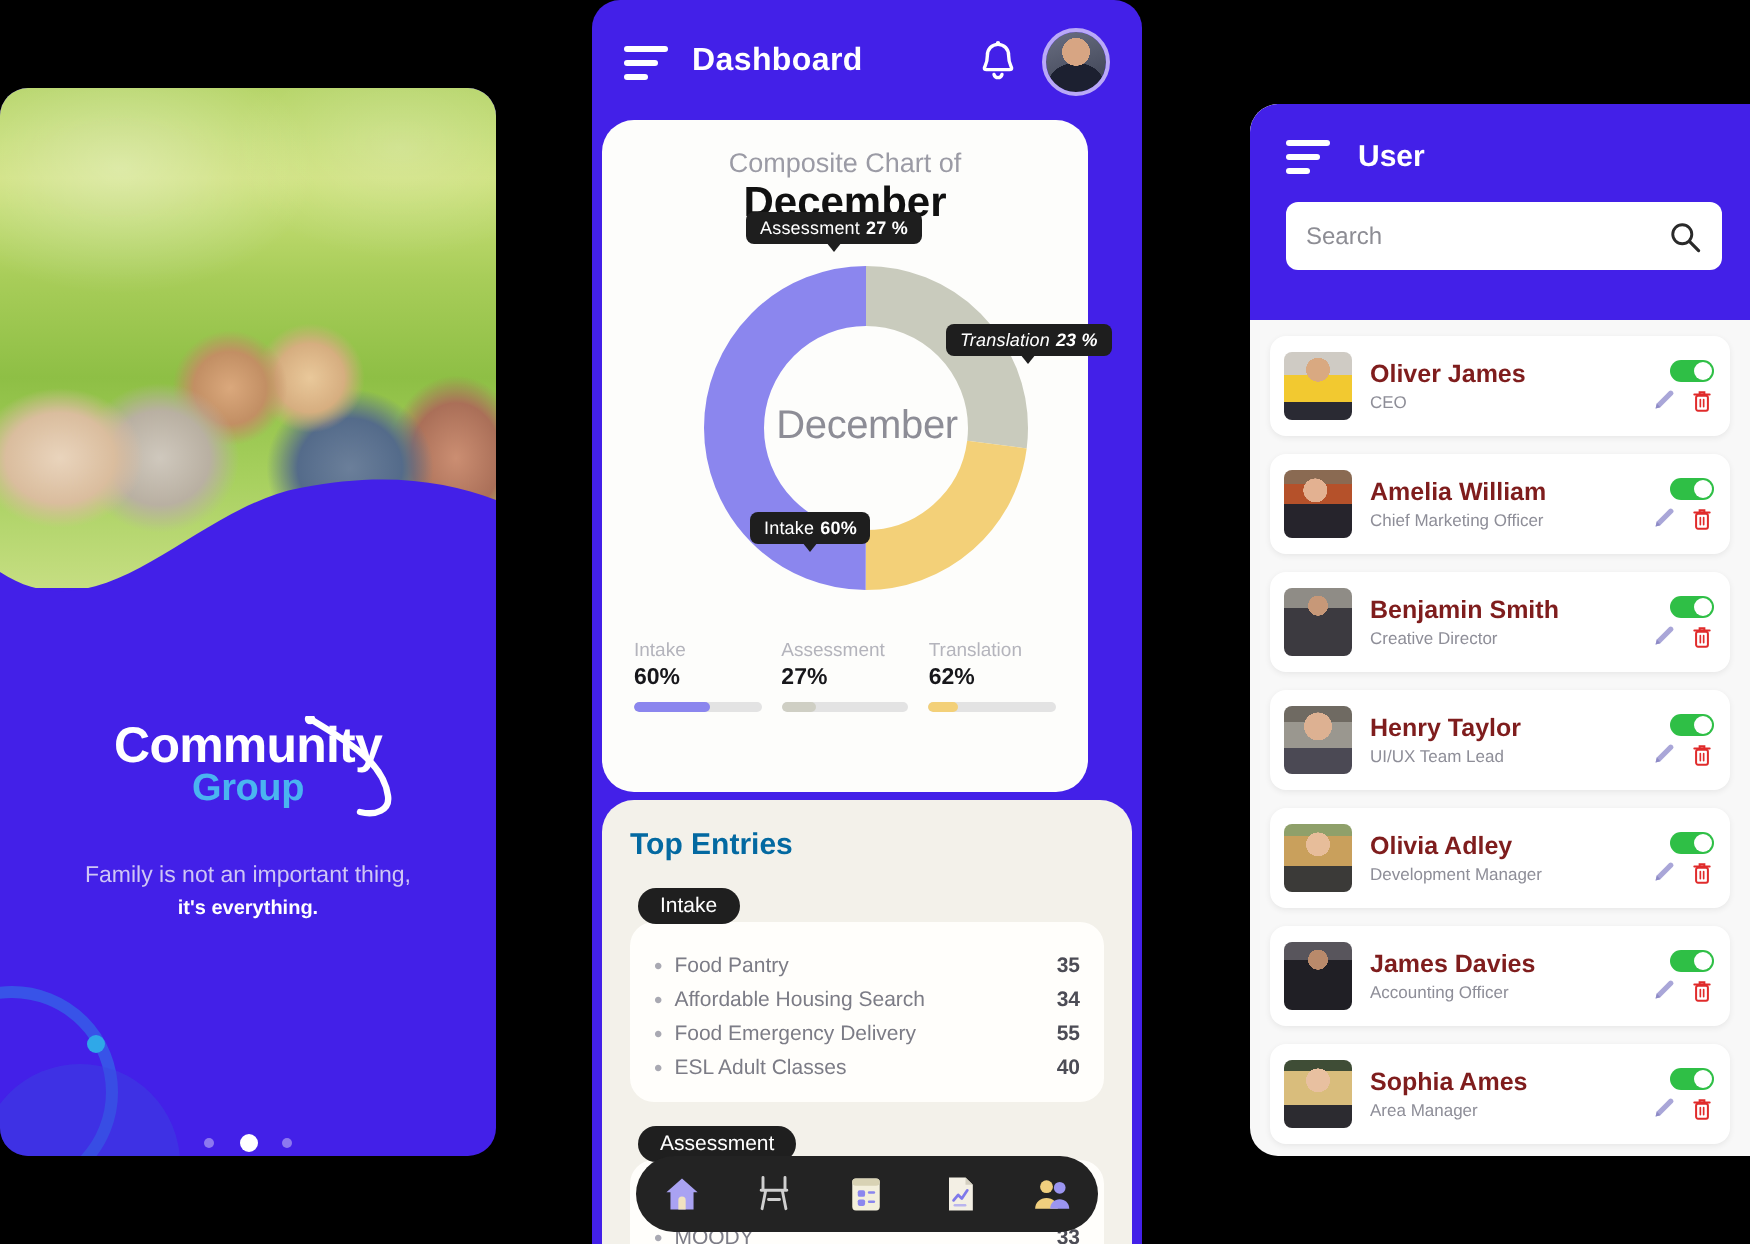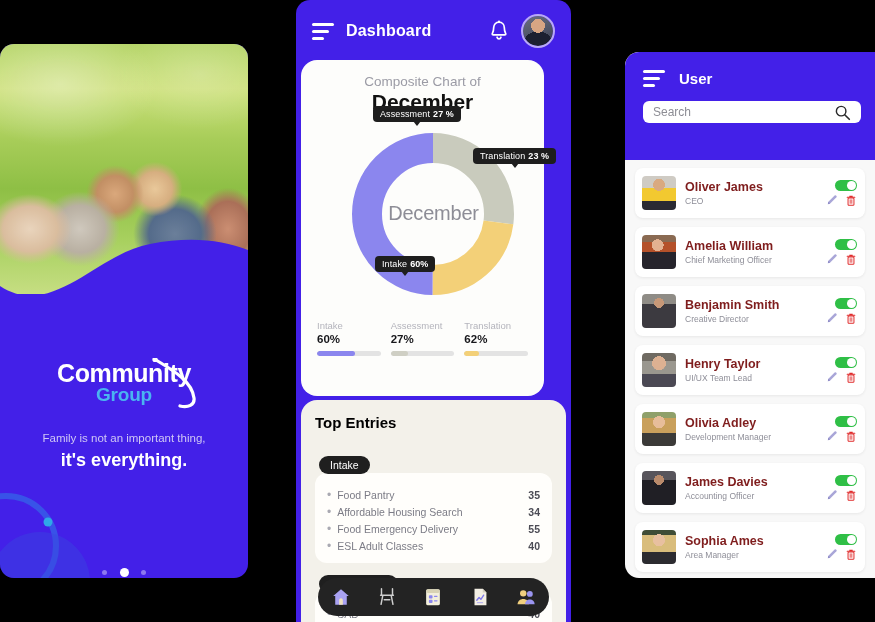--- a/index.html
+++ b/index.html
@@ -43,21 +43,21 @@
     display:inline-block; color:#fff; font-weight:bold; font-size:25px; letter-spacing:-.4px;
   }
   #splash-logo .ln2{
     display:block; color:#4ab4f0; font-weight:bold; font-size:19px; margin-top:-4px; letter-spacing:-.2px;
   }
   #splash-swoosh{ position:absolute; left:150px; top:314px; }
   #splash-tag{
     position:absolute; left:0; top:386px; width:248px; text-align:center;
     color:#cfc6f5; font-size:11.5px; line-height:1.5;
   }
-  #splash-tag b{ color:#fff; display:block; font-size:18px; }
+  #splash-tag b{ color:#fff; display:block; font-size:10px; }
   #splash-dots{
     position:absolute; left:0; top:519px; width:248px; text-align:center;
   }
   #splash-dots i{
     display:inline-block; width:5px; height:5px; border-radius:50%;
     background:#8d78f0; margin:0 4px; vertical-align:middle;
   }
   #splash-dots i.on{ width:9px; height:9px; background:#fff; }
   #splash-deco{ position:absolute; left:-52px; top:440px; }
 
@@ -104,37 +104,37 @@
     position:absolute; background:#1e1e1e; color:#fff; font-size:9px;
     padding:3px 7px; border-radius:4px; white-space:nowrap; letter-spacing:.1px;
   }
   .tip:after{
     content:""; position:absolute; left:50%; margin-left:-4px; bottom:-4px;
     border-left:4px solid transparent; border-right:4px solid transparent;
     border-top:5px solid #1e1e1e;
   }
   .tip b{ font-weight:bold; margin-left:3px; }
   #tip-assessment{ left:72px; top:-8px; }
-  #tip-translation{ left:172px; top:34px; }
+  #tip-translation{ left:172px; top:48px;font-style:italic; }
   #tip-intake{ left:74px; top:142px; }
 
   #legend{ display:flex; padding:6px 16px 0; gap:10px; }
   .leg{ flex:1; }
   .leg .nm{ color:#b4b4bc; font-size:9.5px; }
   .leg .vl{ color:#17171b; font-size:11.5px; font-weight:bold; margin-top:2px; }
   .leg .track{ height:5px; border-radius:3px; background:#e3e3e3; margin-top:6px; overflow:hidden; }
   .leg .fill{ height:100%; border-radius:3px; }
 
   
   #entries{
     position:absolute; left:5px; top:400px; width:265px; bottom:0;
     background:#f3f1ea; border-radius:16px 16px 0 0; padding:14px 14px 0;
     overflow:hidden;
   }
-  #entries-title{ font-size:15px; font-weight:bold; color:#000000; margin-bottom:24px; }
+  #entries-title{ font-size:15px; font-weight:bold; color:#0369a1; margin-bottom:12px; }
   .chip{
     display:inline-block; background:#1f1f1f; color:#fff; font-size:10.5px;
     padding:3px 11px; border-radius:11px; margin-bottom:-8px;
     position:relative; z-index:2; margin-left:4px;
   }
   .ebox{
     background:#fffefb; border-radius:12px; padding:13px 12px 9px; margin-bottom:11px;
   }
   .erow{ display:flex; align-items:center; font-size:10.5px; color:#7c7c86; padding:2.5px 0; }
   .erow .bul{ color:#a9a9b2; margin-right:6px; font-size:12px; line-height:1; }
@@ -155,21 +155,21 @@
     background:#f8f8f8; border-radius:14px 0 0 14px; overflow:hidden;
     box-shadow:0 6px 26px rgba(0,0,0,.55);
   }
   #user-header{
     height:108px; background:#4320e8; border-radius:14px 0 0 0;
     padding:18px 14px 0 18px;
   }
   #user-head-row{ display:flex; align-items:center; gap:14px; color:#fff; }
   #user-title{ font-size:15px; font-weight:bold; }
   #search-box{
-    margin-top:14px; height:22px; background:#fff; border-radius:6px;
+    margin-top:14px; height:34px; background:#fff; border-radius:6px;
     display:flex; align-items:center; padding:0 10px;
   }
   #search-input{
     flex:1; border:0; outline:0; font-size:12px; color:#333;
     font-family:"Liberation Sans", sans-serif; background:transparent;
   }
   #search-input::placeholder{ color:#8d8d94; }
   #user-list{ padding:8px 10px 0; }
   .urow{
     background:#fff; border-radius:8px; margin-bottom:9px; height:50px;

